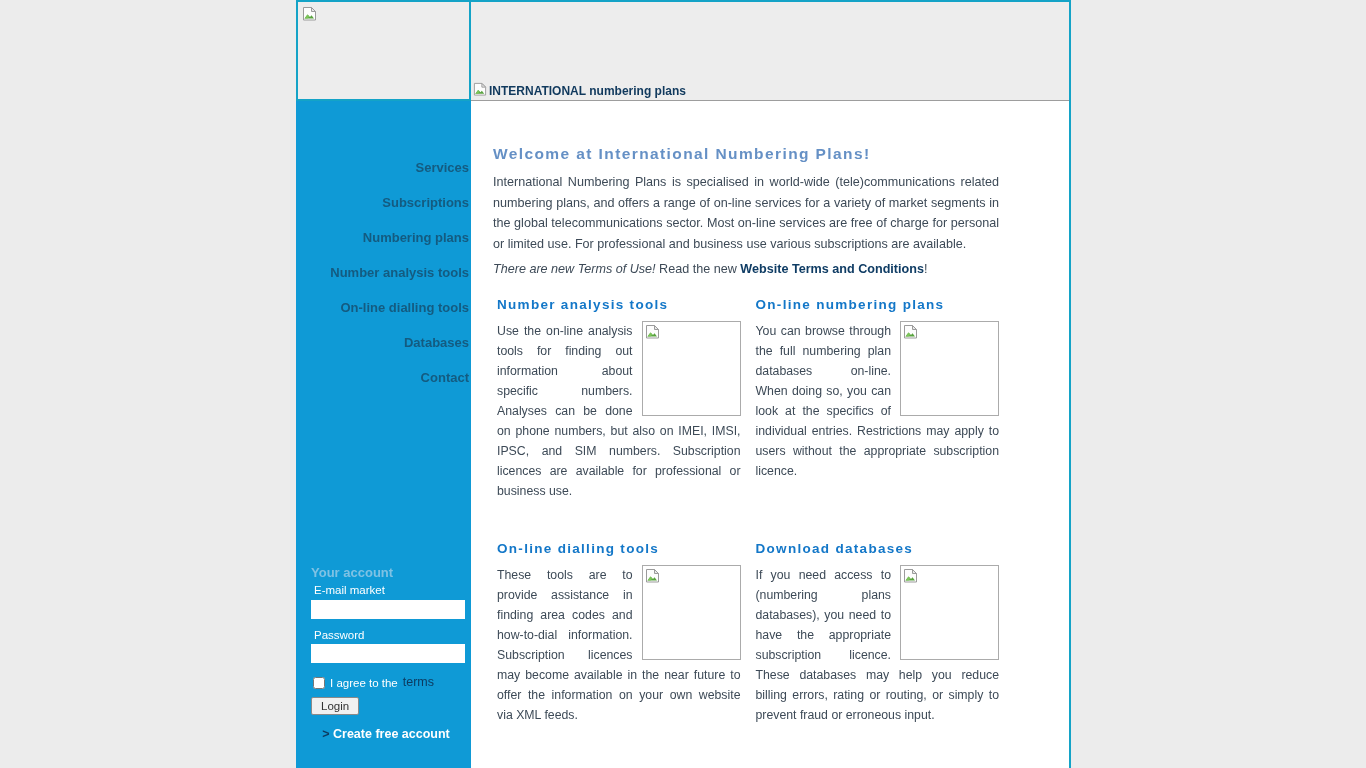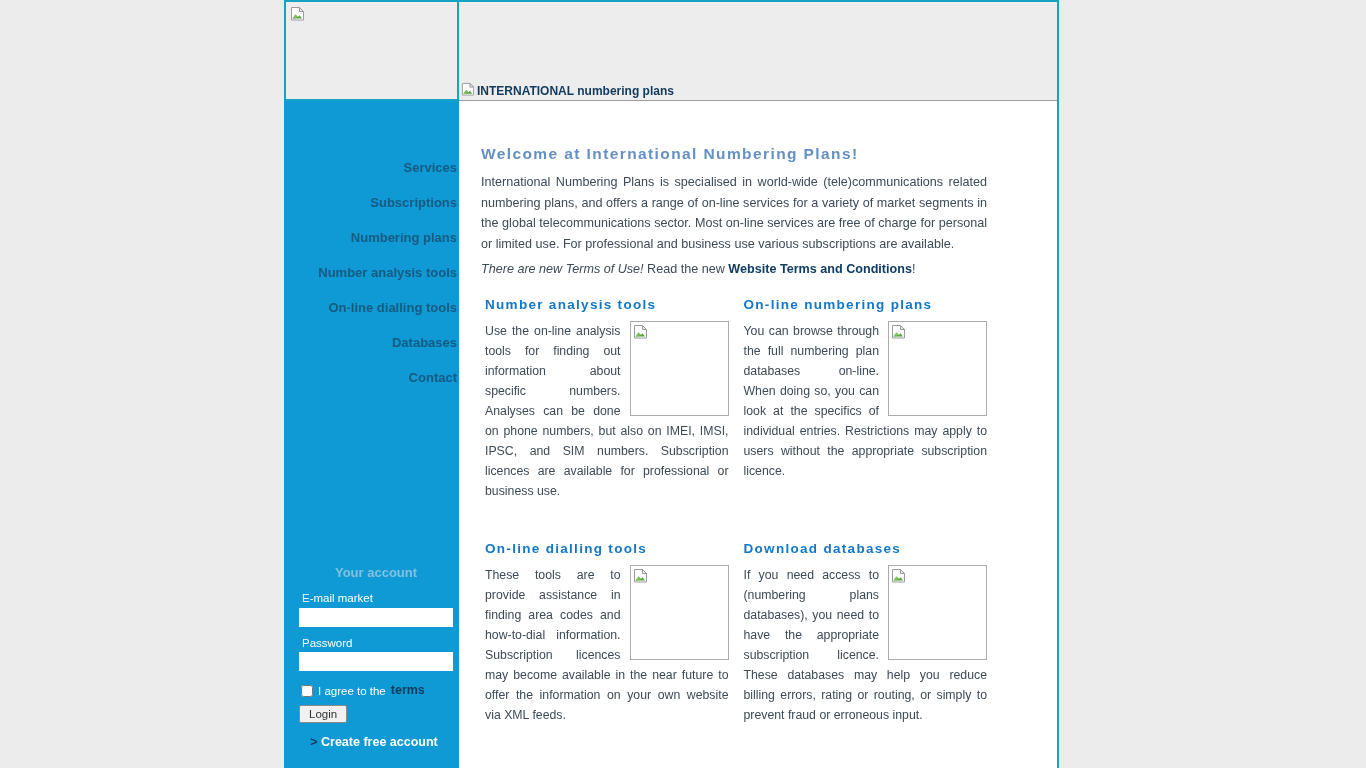--- a/index.html
+++ b/index.html
@@ -4,21 +4,21 @@
 <style>
   * { margin:0; padding:0; box-sizing:border-box; }
   html,body { width:1366px; height:768px; }
   body {
     font-family:"Liberation Sans", sans-serif;
     background:#ececec;
     overflow:hidden;
   }
   .page { position:relative; width:1366px; height:768px; }
   .site {
-    position:absolute; left:284px; top:0; width:775px; height:768px;
+    position:absolute; left:296px; top:0; width:775px; height:768px;
     border-top:2px solid #14a3c7; border-right:2px solid #14a3c7;
     display:flex; flex-direction:column; background:#ffffff;
   }
   
   .header { display:flex; height:99px; flex:0 0 99px; background:#ededed; }
   .logo-box {
     width:175px; flex:0 0 175px; height:99px;
     border:2px solid #14a3c7; border-top:none;
     background:#ededed; padding:4px;
   }
@@ -36,29 +36,29 @@
     width:175px; flex:0 0 175px; background:#0f9ad6;
     padding-top:58px; color:#fff;
   }
   .nav { list-style:none; }
   .nav li {
     text-align:right; padding-right:2px; margin-bottom:17px;
     font-size:13px; line-height:18px; font-weight:bold; color:#145b80;
     cursor:pointer;
   }
   .account { margin-top:178px; padding-left:15px; padding-right:6px; }
-  .account-title { font-size:13px; font-weight:bold; color:#7fc2e4; margin-bottom:12px;text-align:center; }
+  .account-title { font-size:13px; font-weight:bold; color:#7fc2e4; margin-bottom:4px; }
   .field-label { font-size:11.5px; color:#ffffff; margin:0 0 3px 3px; }
   .account input[type=text], .account input[type=password] {
     width:154px; height:19px; border:none; background:#ffffff;
     margin-bottom:10px; font-size:12px; padding:0 3px;
   }
   .agree-row { display:flex; align-items:flex-end; gap:5px; margin:2px 0 7px 2px; font-size:11.5px; color:#ffffff; }
   .agree-row input { width:12px; height:12px; }
-  .terms-link { font-weight:bold; color:#0d3a5f; font-size:12.5px; text-decoration:none; cursor:pointer; }
+  .terms-link { font-weight:normal; color:#0d3a5f; font-size:12.5px; text-decoration:none; cursor:pointer; }
   .login-btn {
     background:#f1f1f1; border:1px solid #8a8a8a; border-radius:2px;
     font-size:11.5px; color:#333; padding:2px 9px; cursor:pointer;
     font-family:Liberation Sans, sans-serif;
   }
   .create-link {
     display:block; margin:12px 0 16px -4px; font-size:12.5px; font-weight:bold;
     color:#ffffff; text-decoration:none; cursor:pointer;text-align:center;
   }
   .create-link .gt { color:#0d3a5f; }

